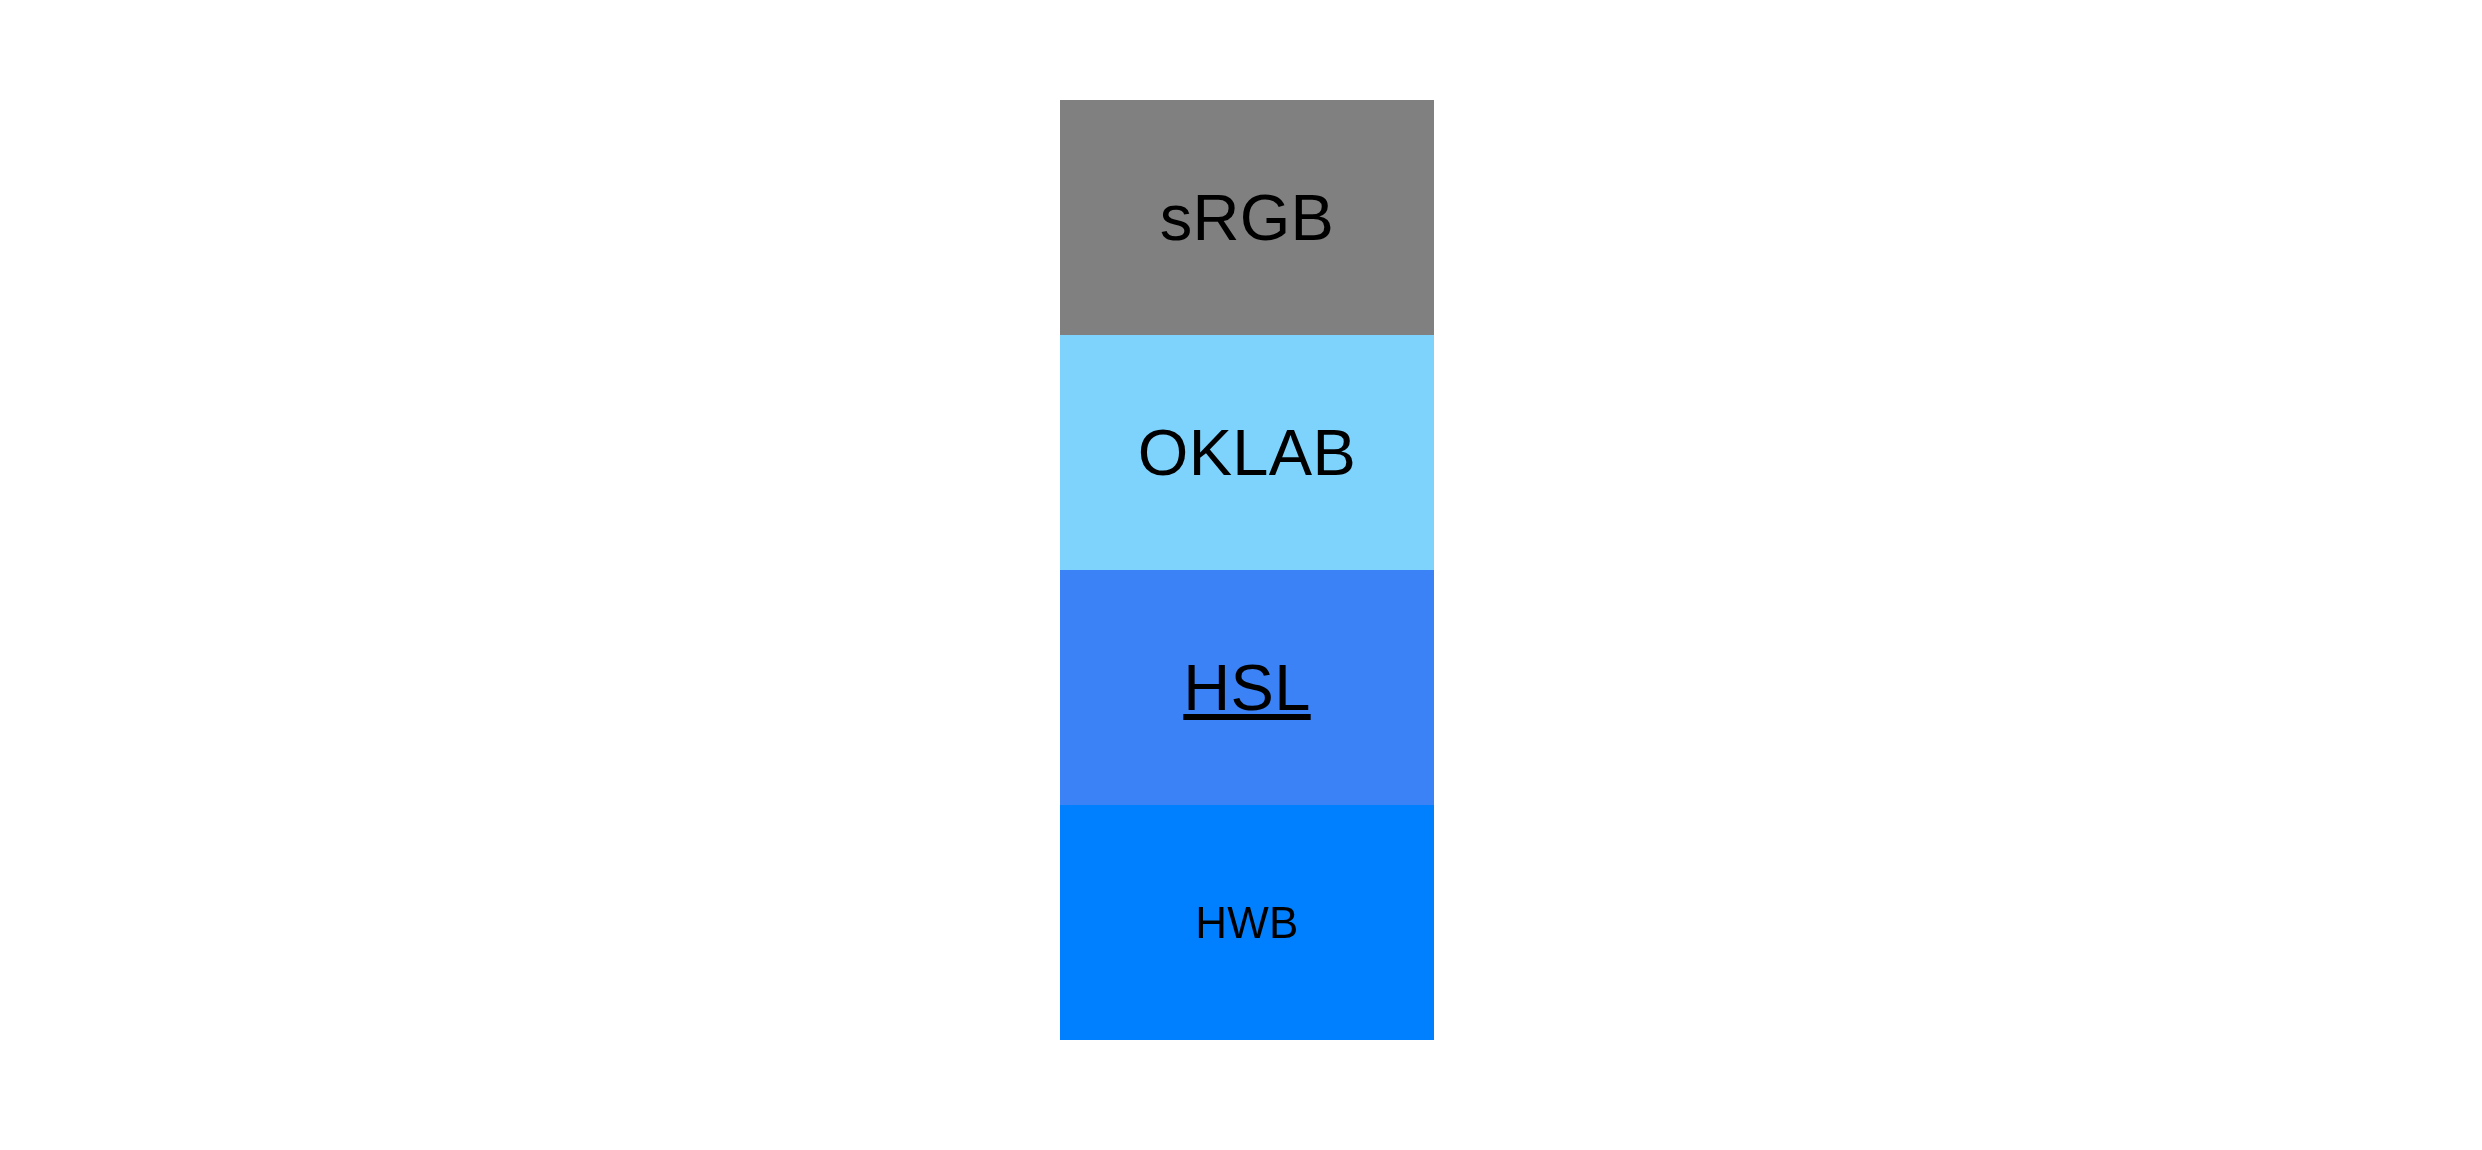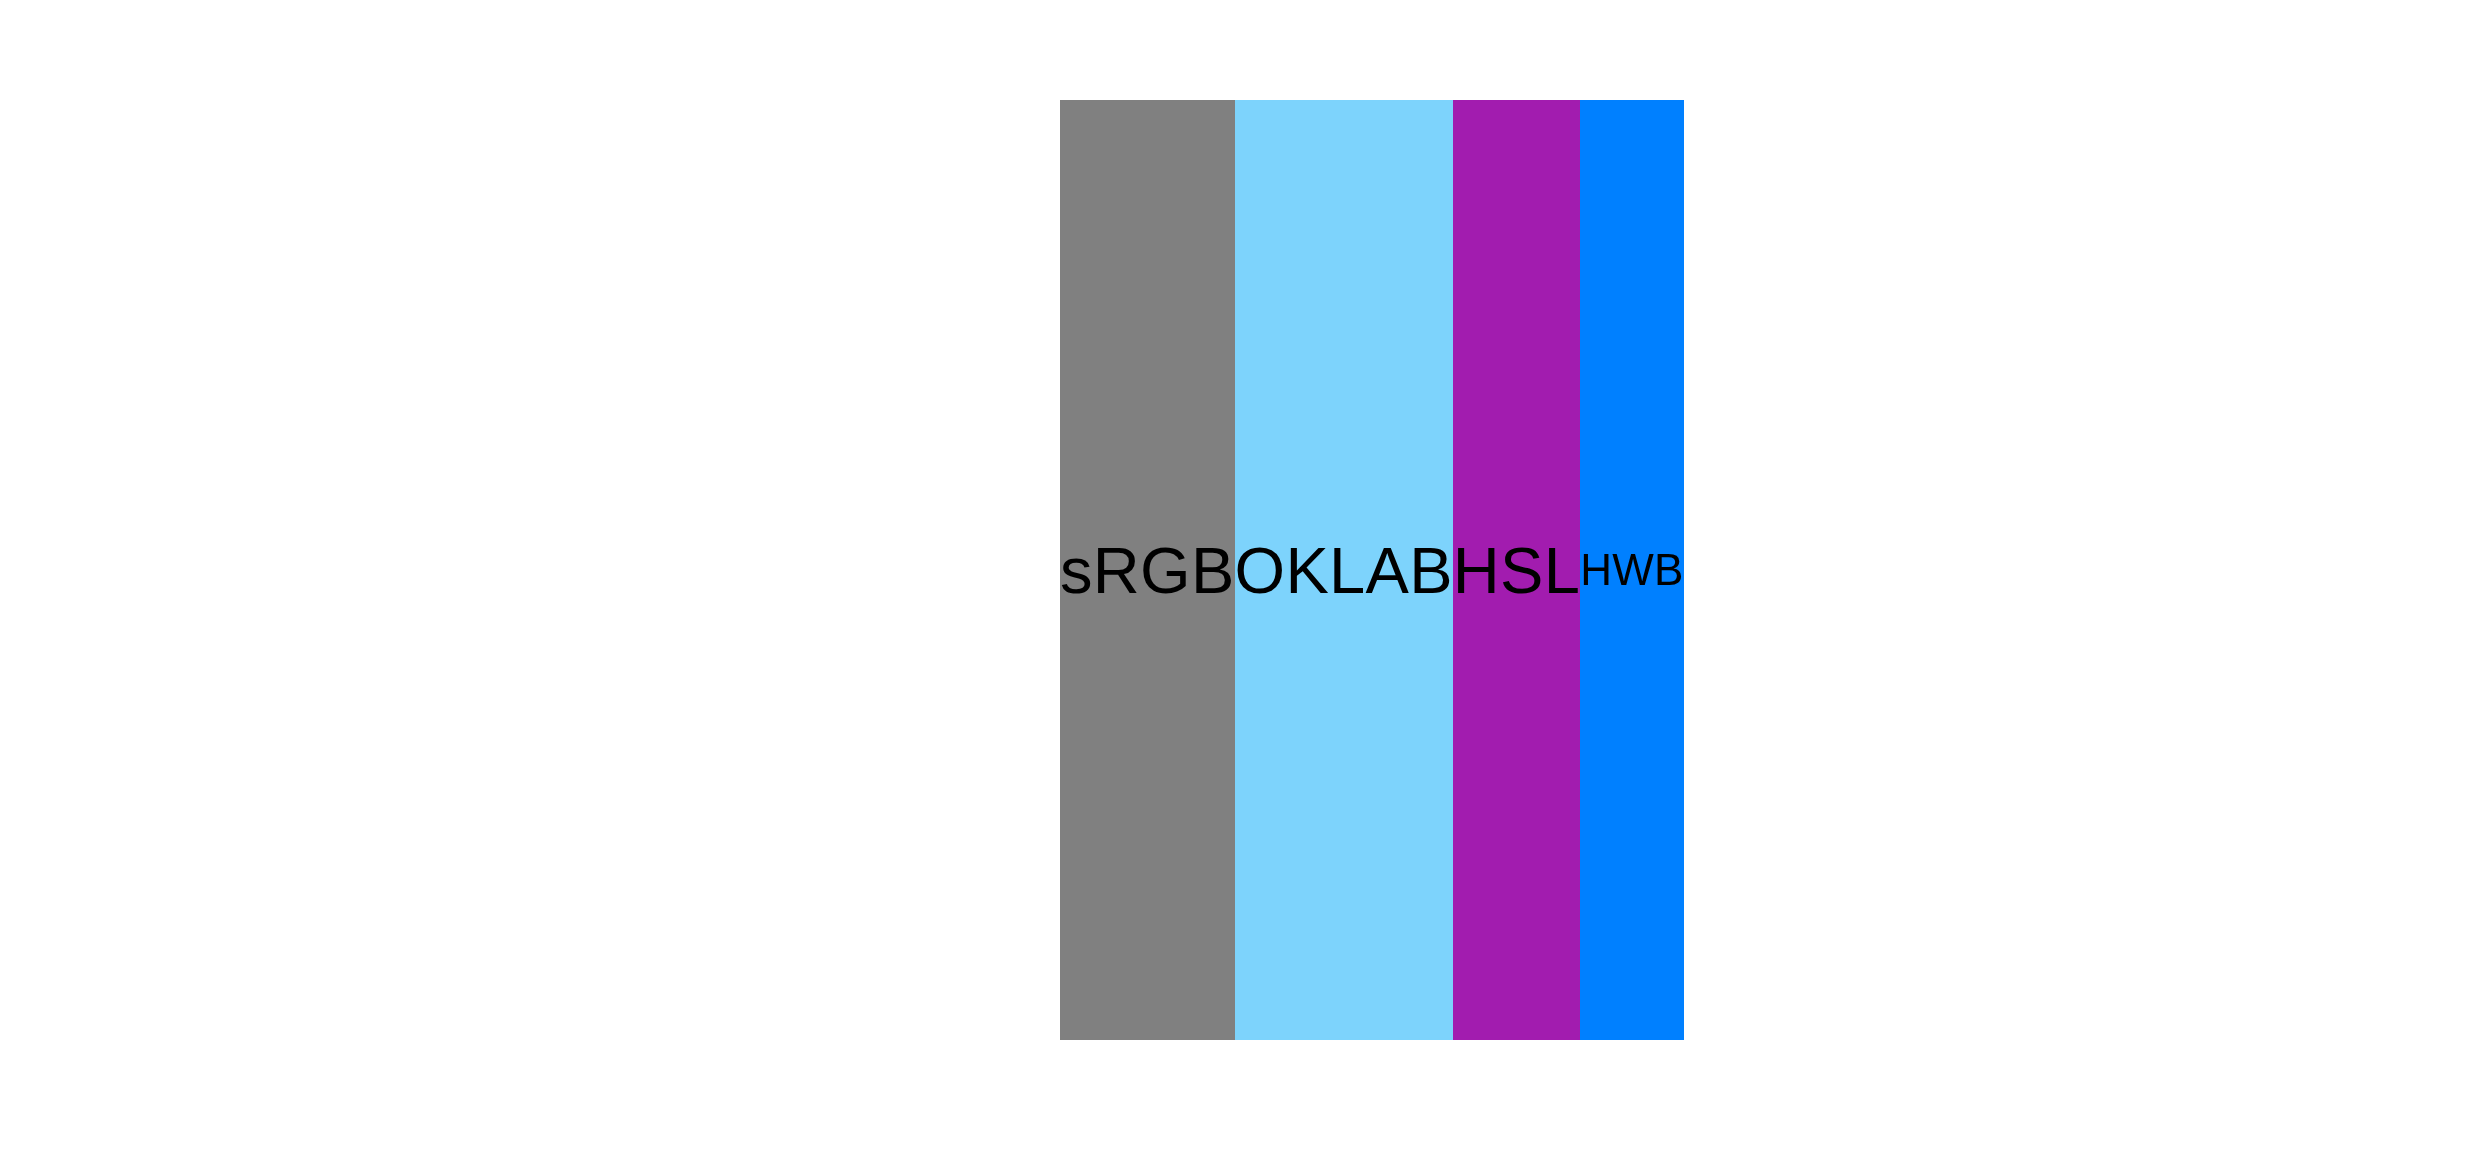--- a/index.html
+++ b/index.html
@@ -14,24 +14,24 @@
     font-family: "Liberation Sans", sans-serif;
     overflow: hidden;
     position: relative;
   }
 
   
   #swatch-stack {
     position: absolute;
     left: 1060px;
     top: 100px;
-    width: 304px;
+    width: 374px;
     height: 940px;
     display: flex;
-    flex-direction: row;
+    flex-direction: column;
   }
 
   .swatch {
     flex: 1 1 0;
     display: flex;
     align-items: center;
     justify-content: center;
     box-sizing: border-box;
   }
 
@@ -52,21 +52,21 @@
 <div id="swatch-stack">
 
   <div class="swatch" style="background-color: rgb(128, 128, 128);">
     <span class="swatch-label" style="color: rgb(0, 0, 0); font-size: 65px;">sRGB</span>
   </div>
 
   <div class="swatch" style="background-color: #7dd3fc;">
     <span class="swatch-label" style="color: rgb(0, 0, 0); font-size: 65px;">OKLAB</span>
   </div>
 
-  <div class="swatch" style="background-color: #a21caf;">
+  <div class="swatch" style="background-color: #3b82f6; text-decoration: underline;">
     <span class="swatch-label" style="color: rgb(0, 0, 0); font-size: 65px;">HSL</span>
   </div>
 
   <div class="swatch" style="background-color: rgb(0, 128, 255);">
     <span class="swatch-label" style="color: rgb(0, 0, 0); font-size: 44px;">HWB</span>
   </div>
 
 </div>
 
 </body></html>

